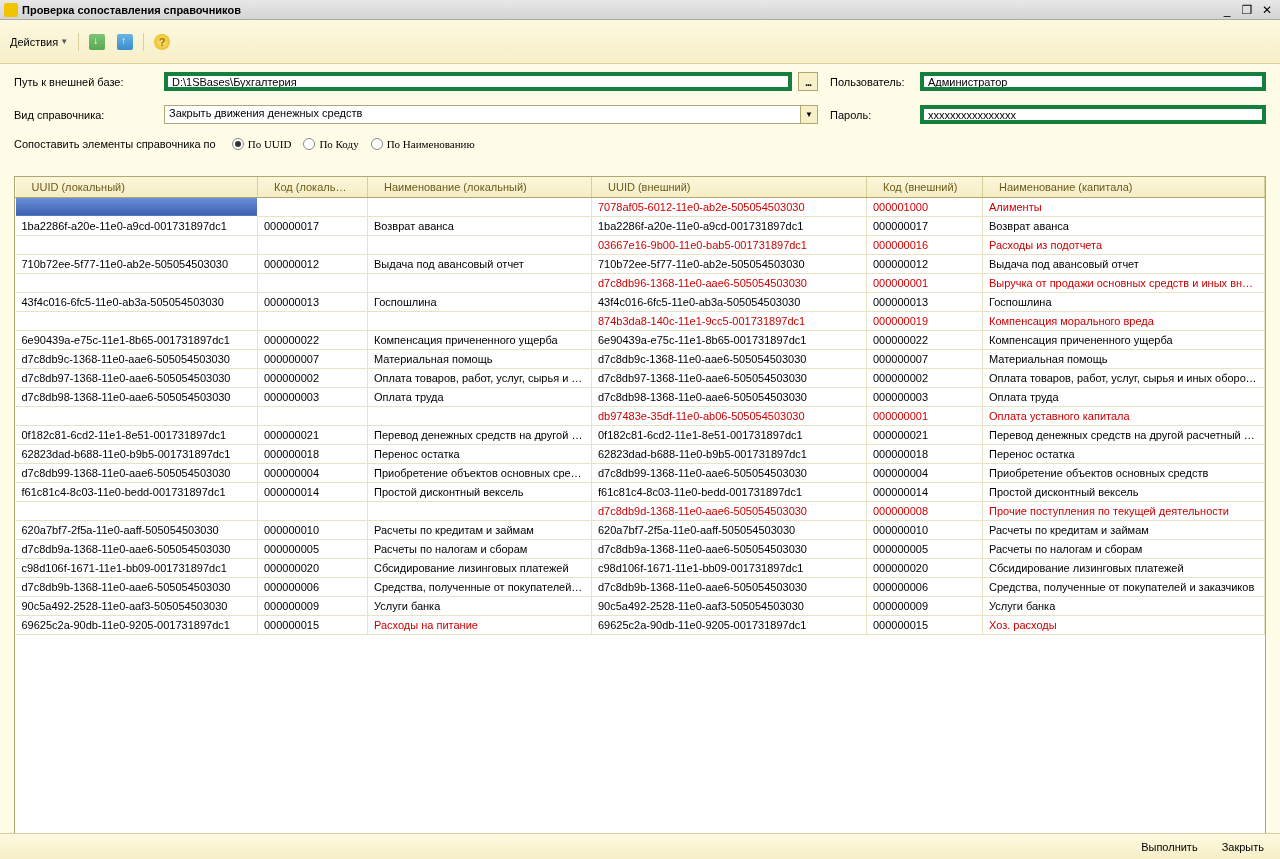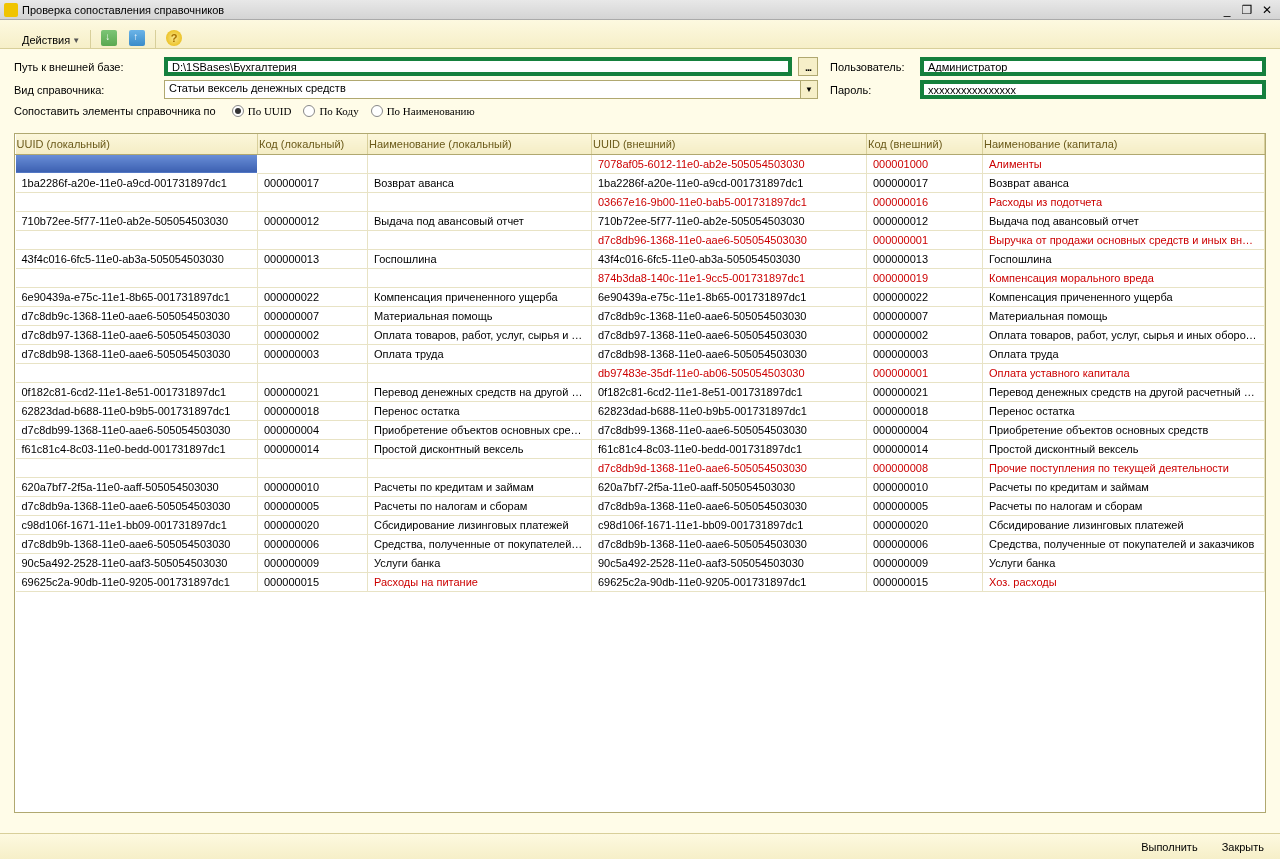--- a/index.html
+++ b/index.html
@@ -19,33 +19,33 @@
       align-items: center;
       padding: 0 4px;
       border-bottom: 1px solid #aaa;
     }
     .titlebar-icon {
       width: 14px; height: 14px;
       background: #f0c400;
       margin-right: 4px;
       border-radius: 2px;
     }
-    .titlebar-text { font-weight: normal; flex: 1; }
+    .titlebar-text { font-weight: bold; flex: 1; }
     .titlebar-buttons { display: flex; gap: 2px; }
     .titlebar-btn {
       width: 18px; height: 16px;
       display: flex; align-items: center; justify-content: center;
       font-family: Arial; font-size: 12px; cursor: pointer;
     }
     .toolbar {
       background: linear-gradient(#fdf9e0, #f6efc8);
-      height: 29px;
+      height: 44px;
       display: flex;
-      align-items: flex-end;
-      padding: 0 18px;
+      align-items: center;
+      padding: 0 6px;
       gap: 4px;
       border-bottom: 1px solid #d8cf9a;
     }
     .toolbar-btn {
       display: flex; align-items: center; gap: 2px;
       padding: 2px 4px;
       cursor: pointer;
     }
     .action-btn { display: flex; align-items: center; gap: 2px; }
     .dropdown-arrow { font-size: 8px; color: #555; }
@@ -61,21 +61,21 @@
       color: #a67000; font-weight: bold; font-size: 11px;
     }
     .divider { width: 1px; height: 18px; background: #d8cf9a; margin: 0 2px; }
     .form-area {
       padding: 8px 14px 4px 14px;
       background: #fffce8;
     }
     .form-row {
       display: flex;
       align-items: center;
-      margin-bottom: 4px;
+      margin-bottom: 14px;
       gap: 6px;
     }
     .label { width: 144px; }
     .label-user { margin-left: 6px; }
     .input {
       background: #fff;
       border: 4px solid #15803d;
       height: 19px;
       padding: 1px 4px;
       font-size: 11px;
@@ -114,21 +114,21 @@
       background: #fff;
       height: 680px;
       overflow: hidden;
     }
     table { width: 100%; border-collapse: collapse; table-layout: fixed; }
     th {
       background: linear-gradient(#fcf7db, #f4edc5);
       text-align: left;
       font-weight: normal;
       color: #6b5a1a;
-      padding: 3px 1px;
+      padding: 3px 16px;
       border-right: 1px solid #d8cf9a;
       border-bottom: 1px solid #b0a870;
       height: 20px;
       white-space: nowrap; overflow: hidden; text-overflow: ellipsis;
     }
     td {
       padding: 2px 6px;
       border-right: 1px solid #e8e3c5;
       border-bottom: 1px solid #e8e3c5;
       height: 19px;
@@ -199,21 +199,21 @@
     <div class="label">Путь к внешней базе:</div>
     <input class="input input-path" value="D:\1SBases\Бухгалтерия" style="">
     <div class="btn-browse">...</div>
     <div class="label-user" style="width:84px">Пользователь:</div>
     <input class="input input-user" value="Администратор" style="">
   </div>
 
   <div class="form-row">
     <div class="label">Вид справочника:</div>
     <div class="select-wrap">
-      <div class="select-input">Статьи вексель денежных средств</div>
+      <div class="select-input">Закрыть движения денежных средств</div>
       <div class="select-arrow">▼</div>
     </div>
     <div class="label-user" style="width:84px">Пароль:</div>
     <input class="input input-user" value="xxxxxxxxxxxxxxxx" style="">
   </div>
 
   <div class="form-row" style="margin-top:6px">
     <div style="margin-right:10px">Сопоставить элементы справочника по</div>
     <div class="radios">
       <div class="radio-item">

